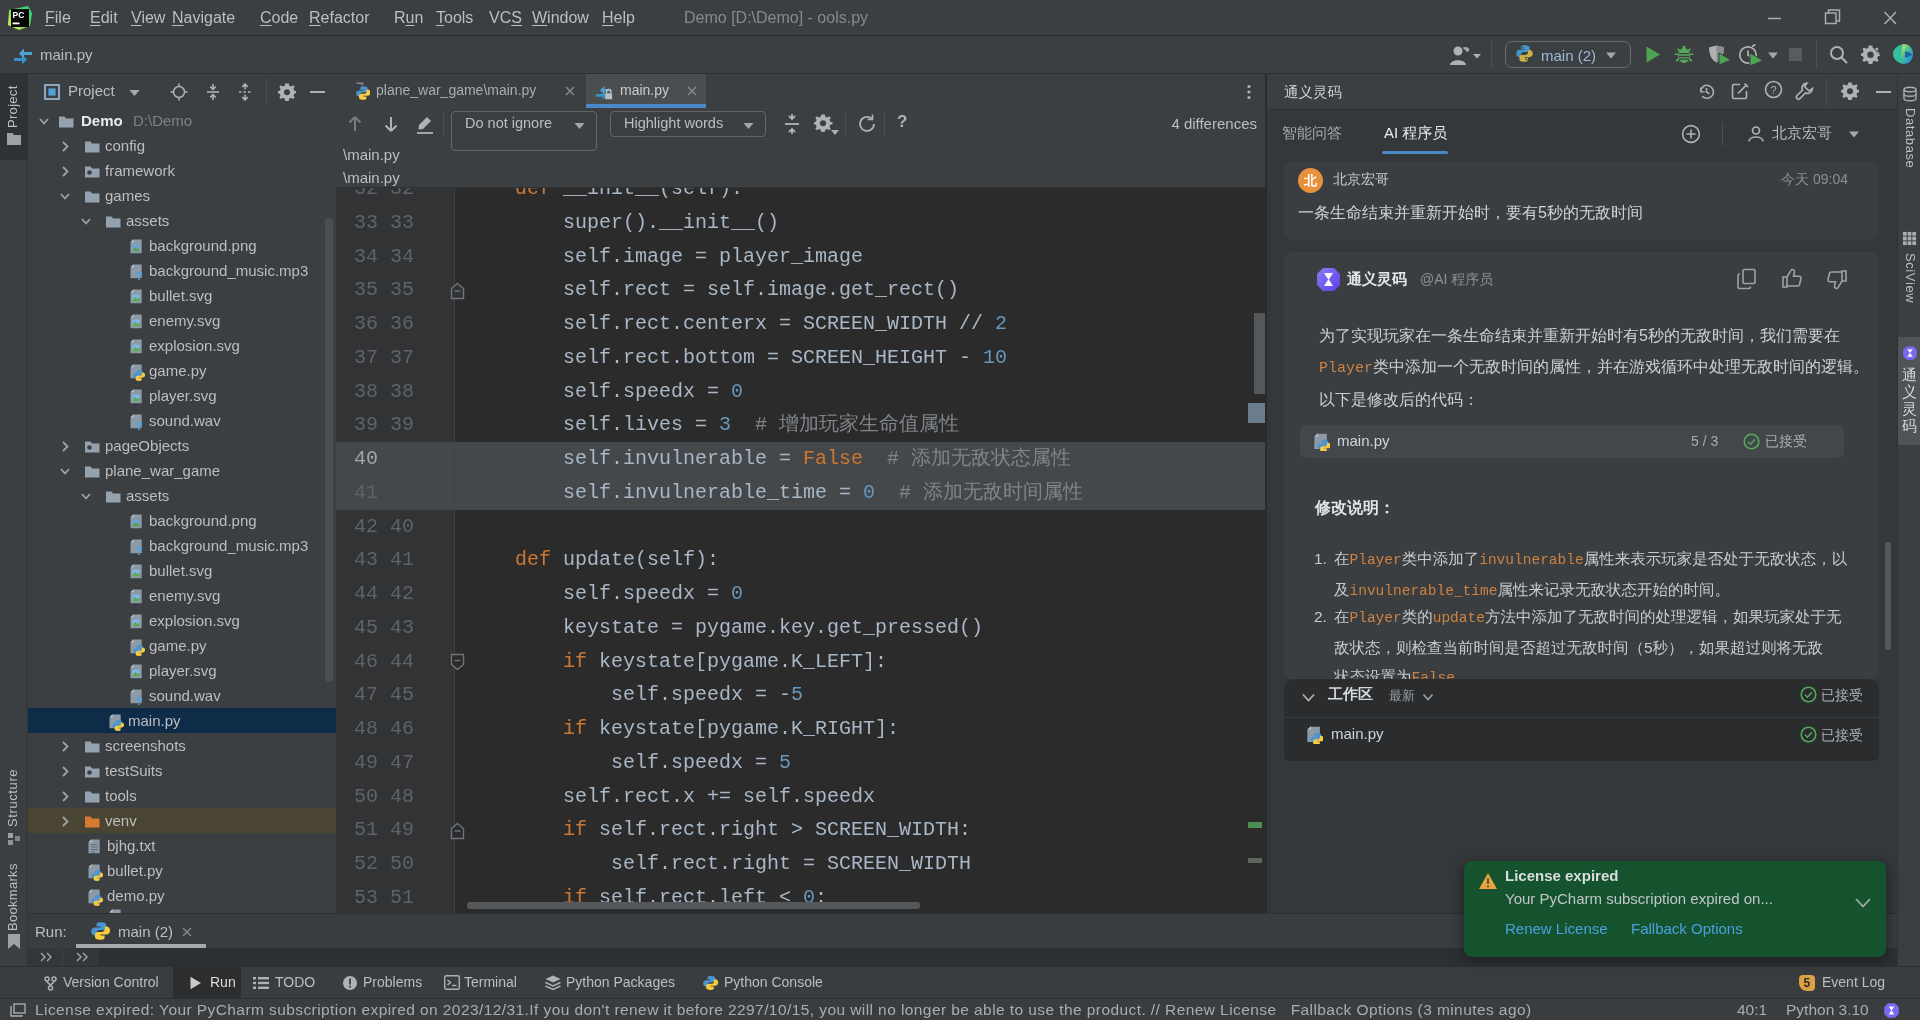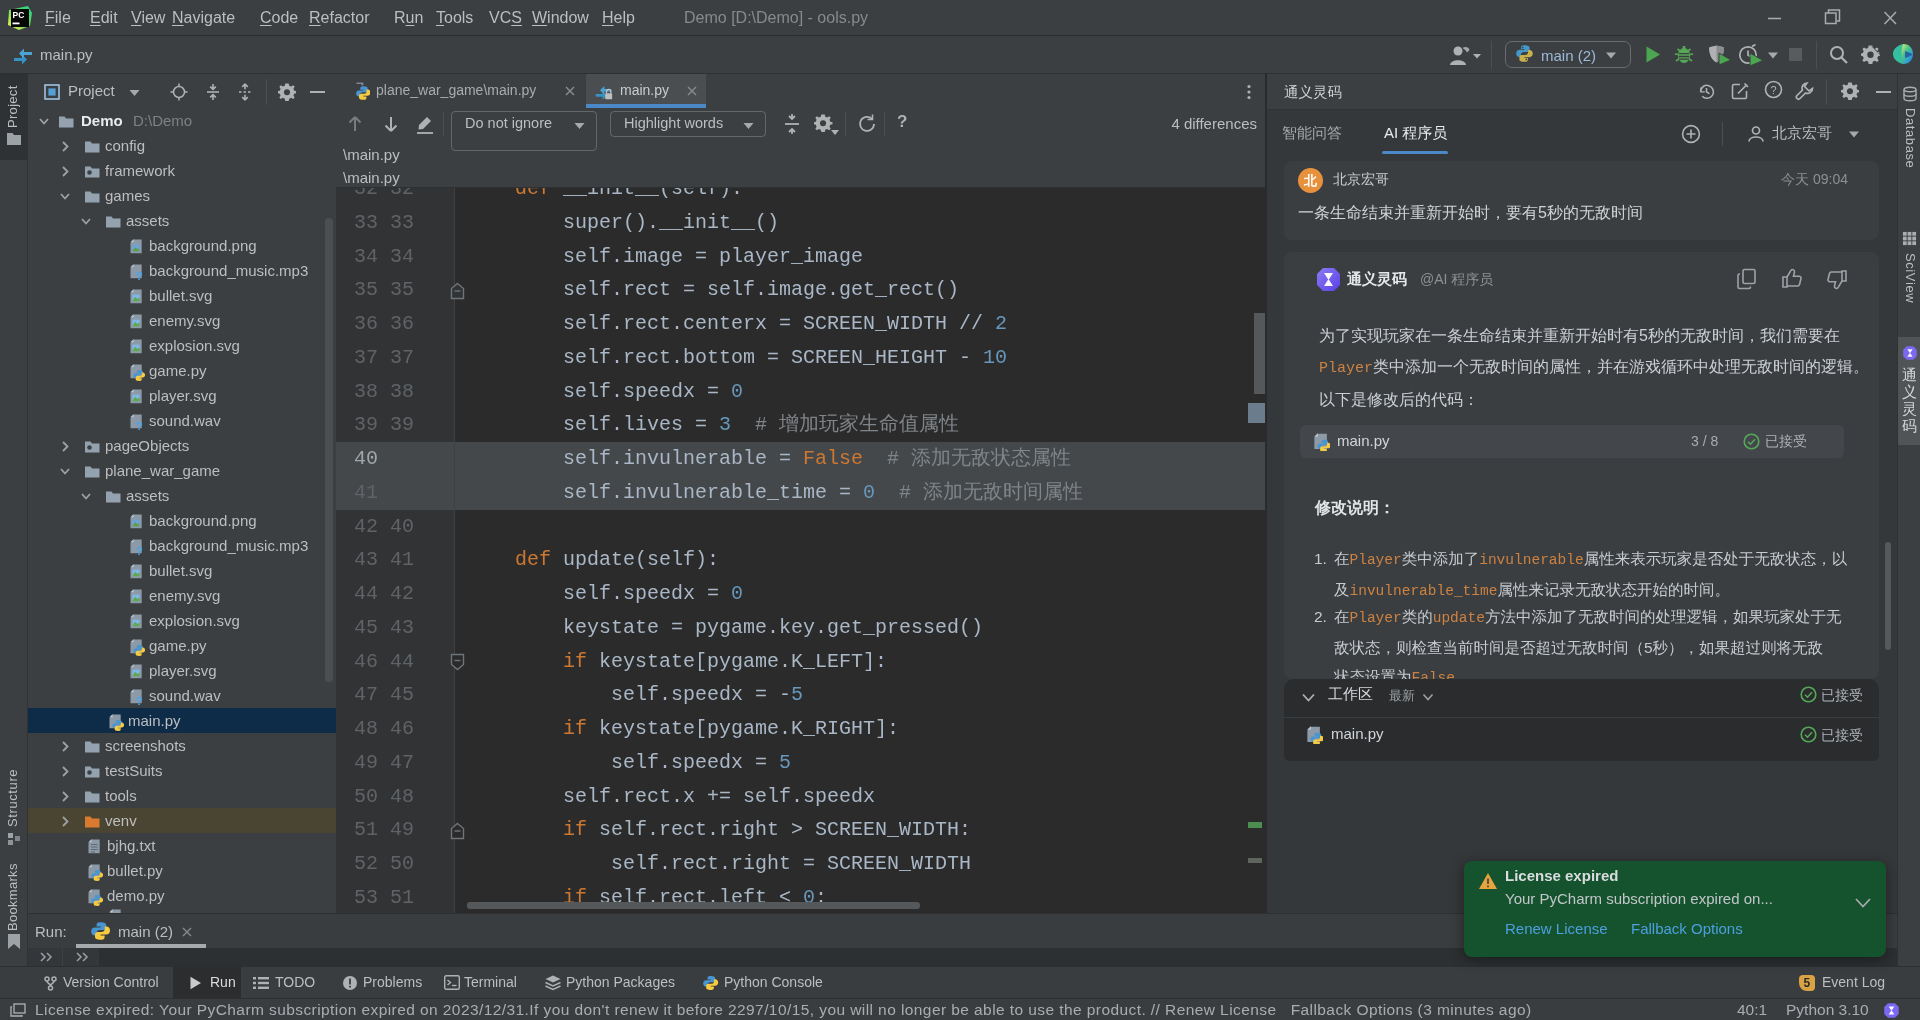--- a/index.html
+++ b/index.html
@@ -621,21 +621,21 @@
         </svg>
     <div class="abs txt" style="left:35px;top:68px;font-size:16px;color:#CBD0D4;line-height:31px;">为了实现玩家在一条生命结束并重新开始时有5秒的无敌时间，我们需要在
 <span class="mono" style="color:#CC8242;font-size:15px">Player</span>类中添加一个无敌时间的属性，并在游戏循环中处理无敌时间的逻辑。
 以下是修改后的代码：</div>
 
     <div class="abs" style="left:16px;top:173px;width:544px;height:33px;background:#43474B;border-radius:6px;">
       <svg class="abs" style="left:11px;top:7px" width="19" height="19" viewBox="0 0 16 17">
             <use href="#fpy"></use>
           </svg>
       <span class="abs txt" style="left:37px;top:7px;font-size:15px;color:#D2D5D8">main.py</span>
-      <span class="abs txt" style="left:391px;top:8px;font-size:14px;color:#A8ACAF">3 / 8</span>
+      <span class="abs txt" style="left:391px;top:8px;font-size:14px;color:#A8ACAF">5 / 3</span>
       <svg class="abs" style="left:443px;top:8px" width="17" height="17" viewBox="0 0 17 17">
             <circle cx="8.5" cy="8.5" r="7.3" fill="none" stroke="#57A758" stroke-width="1.6"></circle>
             <path d="M5 8.7 L7.5 11.2 L12 6.3" fill="none" stroke="#57A758" stroke-width="1.6"></path>
           </svg>
       <span class="abs txt" style="left:465px;top:8px;font-size:14px;color:#AEB2B6">已接受</span>
     </div>
     <span class="abs txt" style="left:31px;top:246px;font-size:16px;font-weight:bold;color:#E3E6E8">修改说明：</span>
     <div class="abs" style="left:30px;top:292px;font-size:15.5px;color:#C6CBCF;line-height:29px;">
       <div class="abs txt" style="left:0;top:0">1.</div>
       <div class="abs txt" style="left:20px;top:0">在<span class="mono" style="color:#CC8242;font-size:14.5px">Player</span>类中添加了<span class="mono" style="color:#CC8242;font-size:14.5px">invulnerable</span>属性来表示玩家是否处于无敌状态，以
@@ -644,21 +644,21 @@
       <div class="abs txt" style="left:20px;top:58px">在<span class="mono" style="color:#CC8242;font-size:14.5px">Player</span>类的<span class="mono" style="color:#CC8242;font-size:14.5px">update</span>方法中添加了无敌时间的处理逻辑，如果玩家处于无
 敌状态，则检查当前时间是否超过无敌时间（5秒），如果超过则将无敌
 状态设置为<span class="mono" style="color:#CC8242;font-size:14.5px">False</span>。</div>
     </div>
   </div>
 
   <div class="abs" style="left:17px;top:605px;width:595px;height:82px;background:#2A2C2E;border-radius:10px 10px 6px 6px;">
     <svg class="abs" style="left:17px;top:13px" width="15" height="12" viewBox="0 0 15 12">
           <path d="M2 2.5 L7.5 8.5 L13 2.5" fill="none" stroke="#AFB1B3" stroke-width="1.8"></path>
         </svg>
-    <span class="abs txt" style="left:44px;top:6px;font-size:15px;font-weight:normal;color:#D6D9DB">工作区</span>
+    <span class="abs txt" style="left:44px;top:6px;font-size:15px;font-weight:bold;color:#D6D9DB">工作区</span>
     <span class="abs txt" style="left:105px;top:8px;font-size:13px;color:#9DA1A4">最新</span>
     <svg class="abs" style="left:138px;top:14px" width="12" height="9" viewBox="0 0 12 9">
           <path d="M1.5 1.5 L6 6.5 L10.5 1.5" fill="none" stroke="#9DA1A4" stroke-width="1.6"></path>
         </svg>
     <svg class="abs" style="left:516px;top:7px" width="17" height="17" viewBox="0 0 17 17">
           <circle cx="8.5" cy="8.5" r="7.3" fill="none" stroke="#57A758" stroke-width="1.6"></circle>
           <path d="M5 8.7 L7.5 11.2 L12 6.3" fill="none" stroke="#57A758" stroke-width="1.6"></path>
         </svg>
     <span class="abs txt" style="left:537px;top:8px;font-size:14px;color:#B0B4B8">已接受</span>
     <div class="abs" style="left:0;top:38px;width:595px;height:1px;background:#3A3D3F"></div>

